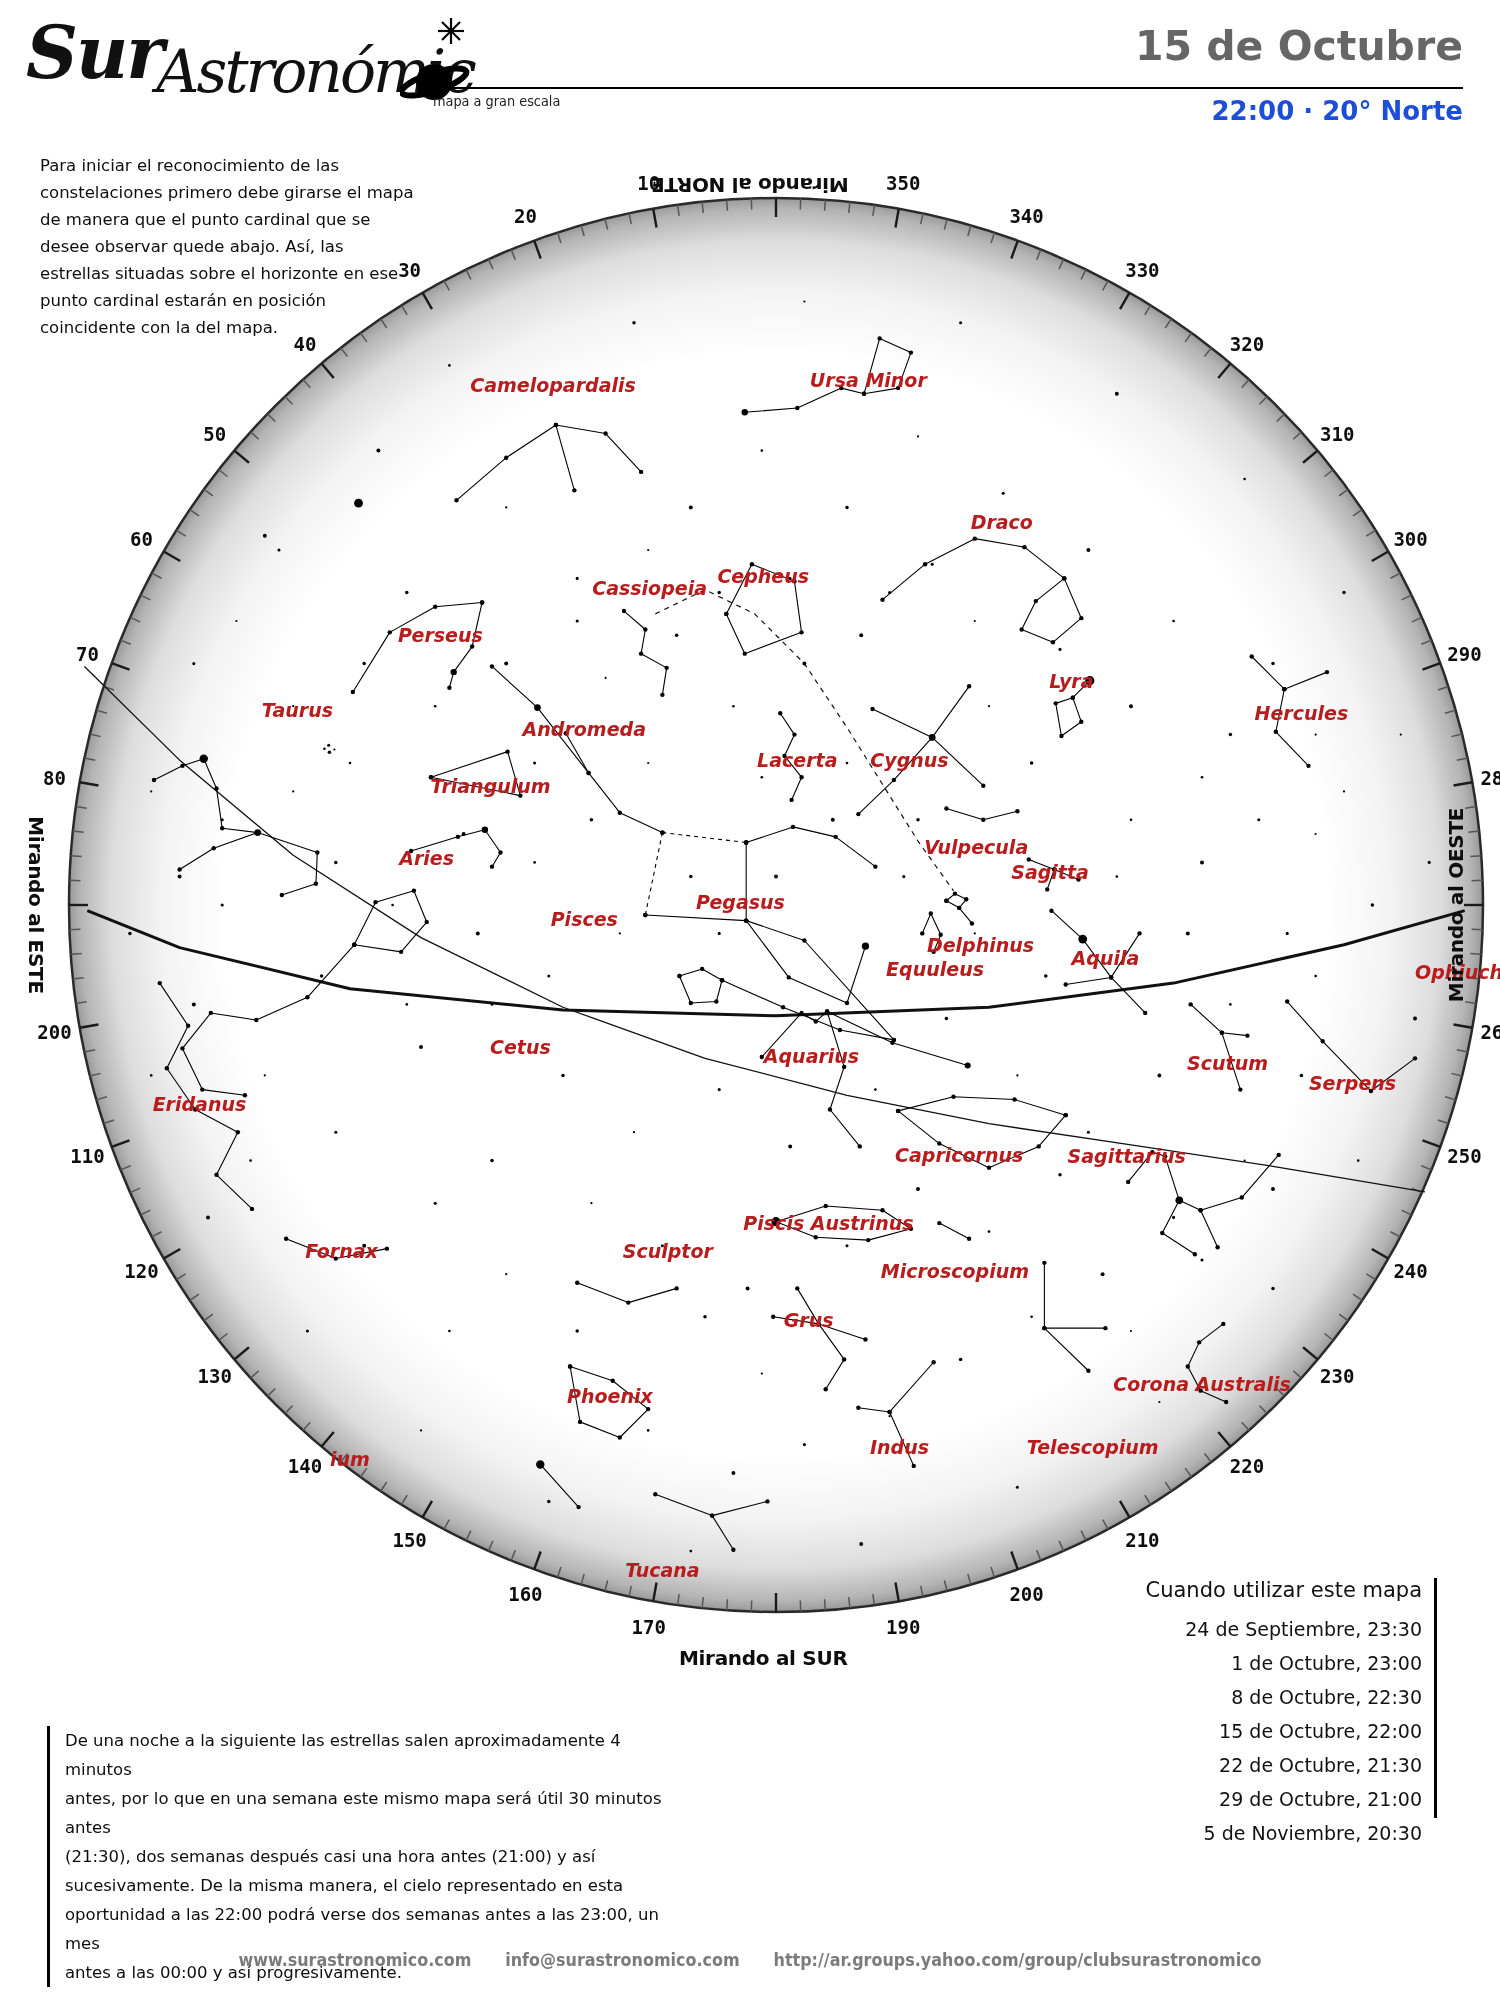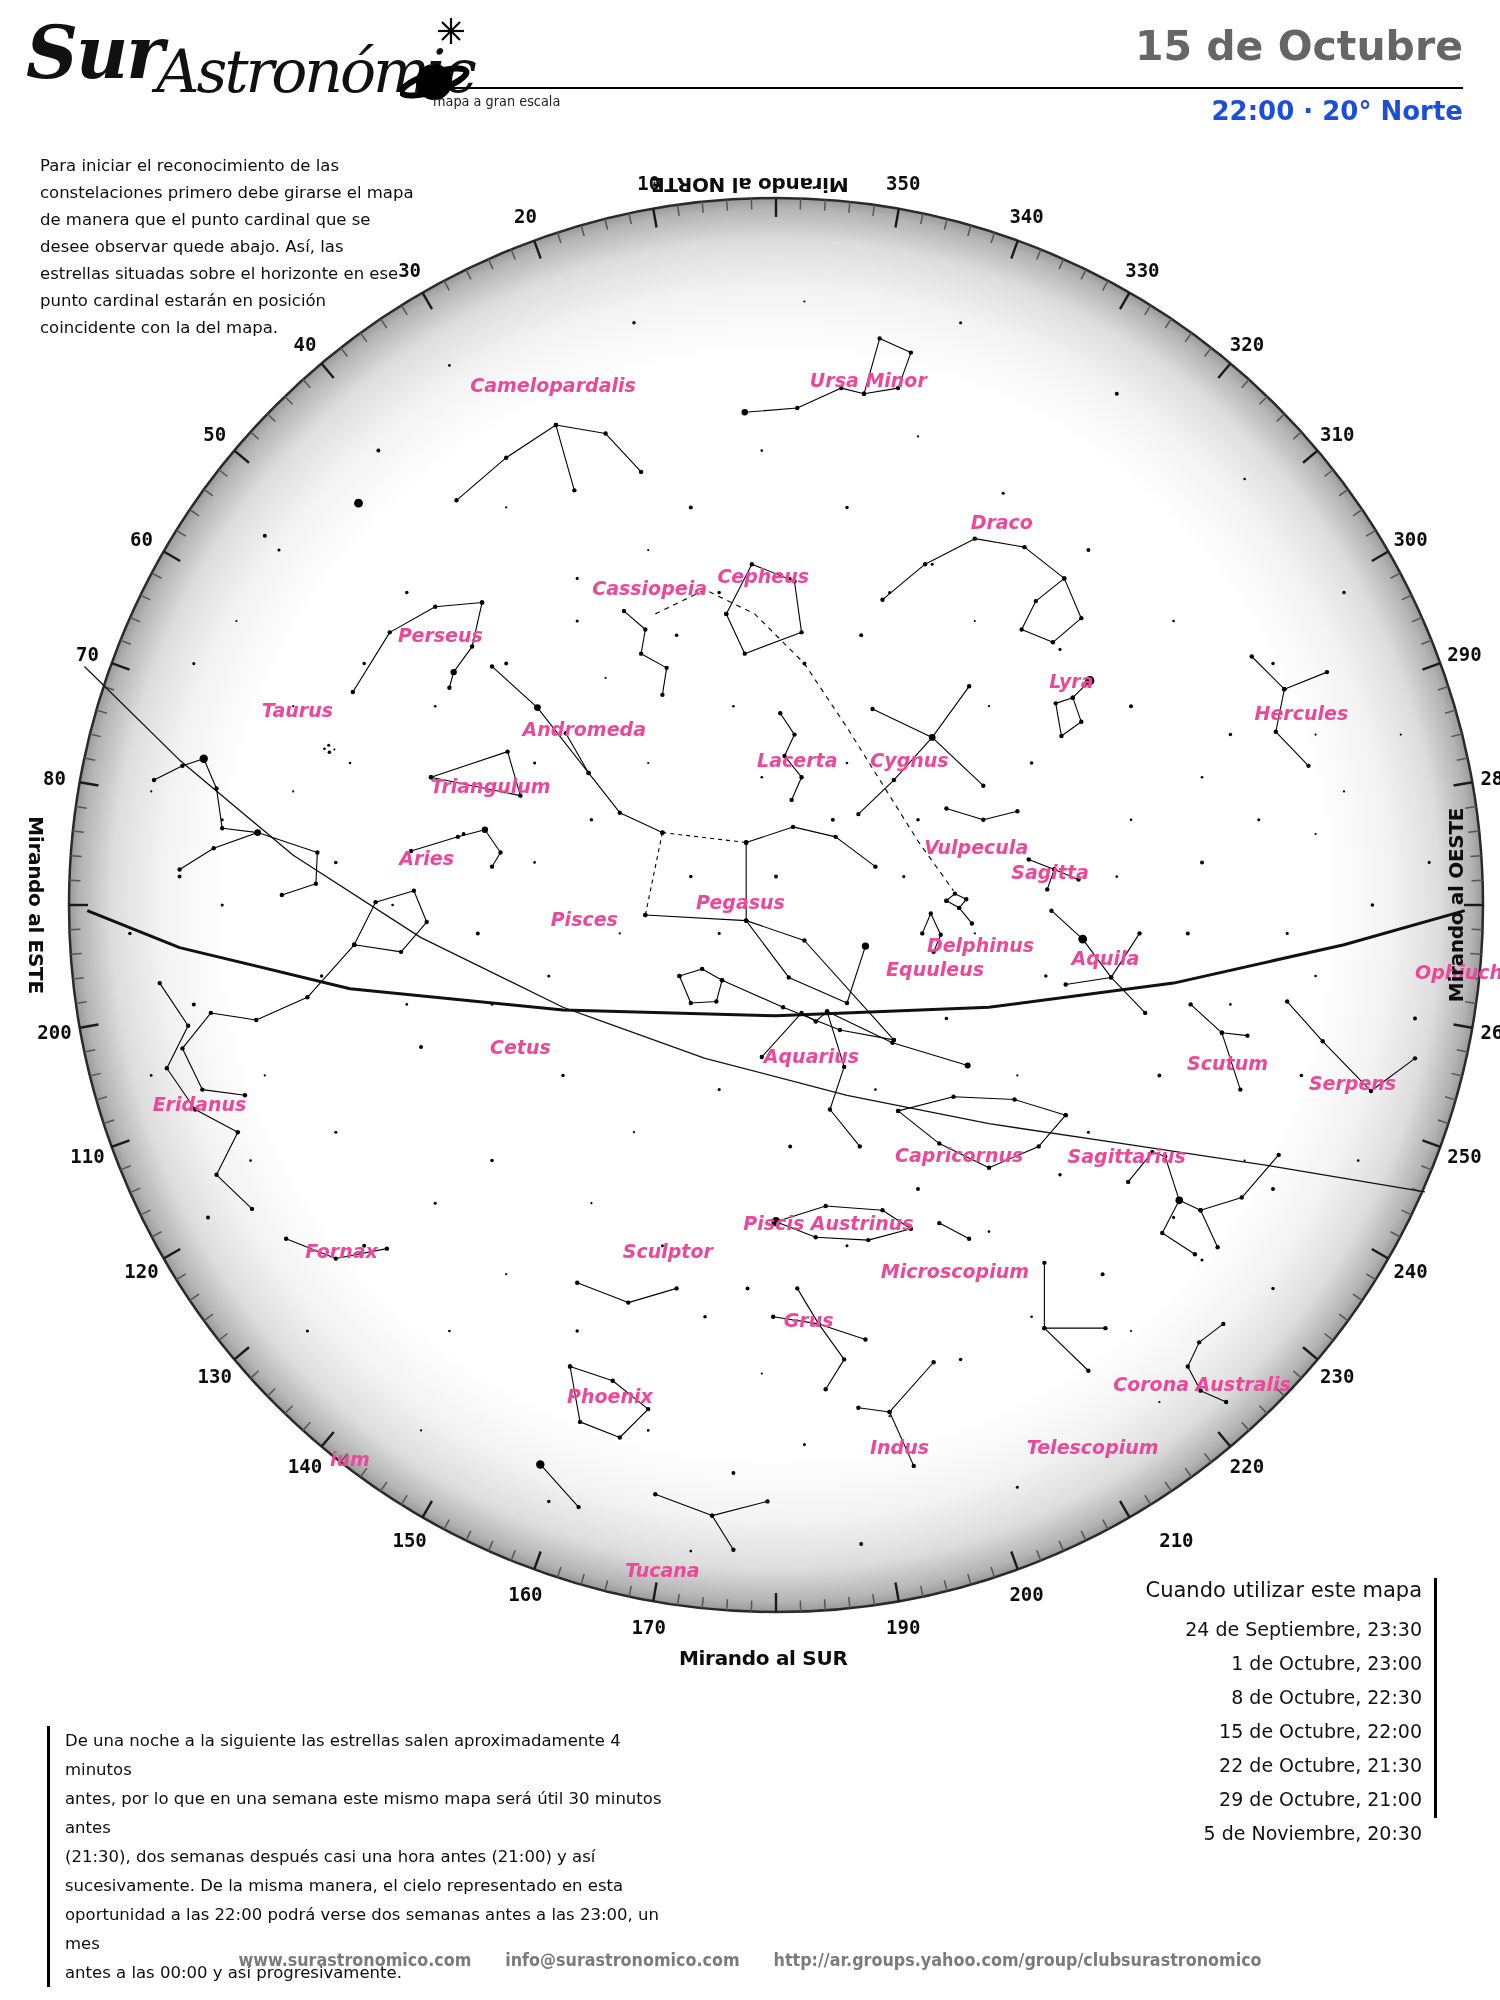--- a/index.html
+++ b/index.html
@@ -20,21 +20,21 @@
   .tagline{position:absolute;left:433px;top:93px;font-size:14px;color:#222;transform:scaleX(.92);transform-origin:left;}
   .date-title{position:absolute;right:37px;top:22px;font-size:41px;font-weight:700;color:#666;}
   .subtitle{position:absolute;right:37px;top:96px;font-size:26px;font-weight:700;color:#1d4ed8;}
   
   .intro{position:absolute;left:40px;top:152px;width:420px;font-size:16.5px;line-height:27px;
     white-space:pre-line;color:#0d0d0d;}
   
   #map{position:absolute;left:66px;top:195px;width:1420px;height:1420px;}
   #map svg{position:absolute;left:0;top:0;}
   .const-label{position:absolute;transform:translate(-50%,-50%);font-size:19px;font-weight:700;
-    font-style:italic;color:#ec4899;white-space:nowrap;}
+    font-style:italic;color:#b91c1c;white-space:nowrap;}
   .const-label.left-anchor{transform:translate(0,-50%);}
   .az-label{position:absolute;transform:translate(-50%,-50%);font-family:"DejaVu Sans Mono","Liberation Mono",monospace;
     font-size:19px;font-weight:700;color:#0d0d0d;}
   .cardinal{position:absolute;font-size:20px;font-weight:700;color:#0d0d0d;white-space:nowrap;letter-spacing:-.3px;}
   
   .when{position:absolute;right:63px;top:1578px;width:420px;text-align:right;
     border-right:3px solid #000;padding-right:12px;height:240px;}
   .when-title{font-size:21px;margin-bottom:10px;}
   .when-list{font-size:19px;line-height:34px;white-space:pre-line;}
   .note{position:absolute;left:47px;top:1726px;width:615px;border-left:3px solid #000;
@@ -812,21 +812,21 @@
     <div class="az-label" style="left: -0.81608%; top: 58.9602%;">200</div>
     <div class="az-label" style="left: 1.51186%; top: 67.6482%;">110</div>
     <div class="az-label" style="left: 5.31309%; top: 75.8%;">120</div>
     <div class="az-label" style="left: 10.4721%; top: 83.1678%;">130</div>
     <div class="az-label" style="left: 16.8322%; top: 89.5279%;">140</div>
     <div class="az-label" style="left: 24.2%; top: 94.6869%;">150</div>
     <div class="az-label" style="left: 32.3518%; top: 98.4881%;">160</div>
     <div class="az-label" style="left: 41.0398%; top: 100.816%;">170</div>
     <div class="az-label" style="left: 58.9602%; top: 100.816%;">190</div>
     <div class="az-label" style="left: 67.6482%; top: 98.4881%;">200</div>
-    <div class="az-label" style="left: 75.8%; top: 94.6869%; margin-left: 34px;">210</div>
+    <div class="az-label" style="left: 75.8%; top: 94.6869%;">210</div>
     <div class="az-label" style="left: 83.1678%; top: 89.5279%;">220</div>
     <div class="az-label" style="left: 89.5279%; top: 83.1678%;">230</div>
     <div class="az-label" style="left: 94.6869%; top: 75.8%;">240</div>
     <div class="az-label" style="left: 98.4881%; top: 67.6482%;">250</div>
     <div class="az-label" style="left: 100.816%; top: 58.9602%;">260</div>
     <div class="az-label" style="left: 100.816%; top: 41.0398%;">280</div>
     <div class="az-label" style="left: 98.4881%; top: 32.3518%;">290</div>
     <div class="az-label" style="left: 94.6869%; top: 24.2%;">300</div>
     <div class="az-label" style="left: 89.5279%; top: 16.8322%;">310</div>
     <div class="az-label" style="left: 83.1678%; top: 10.4721%;">320</div>

